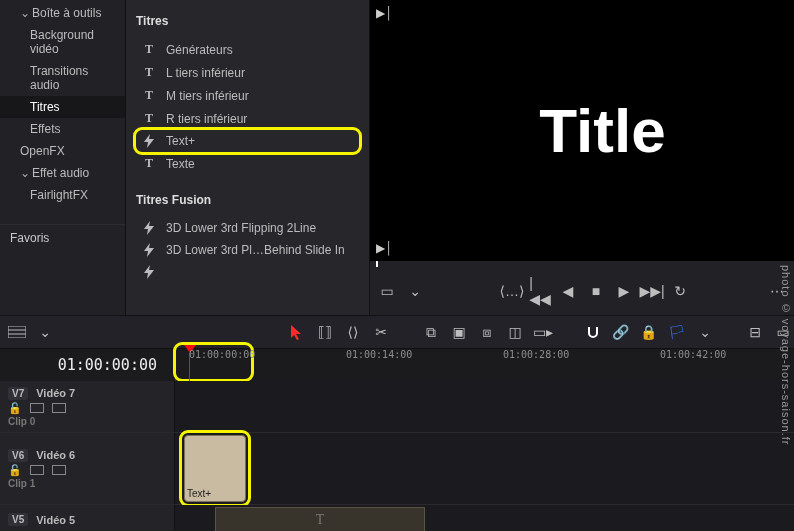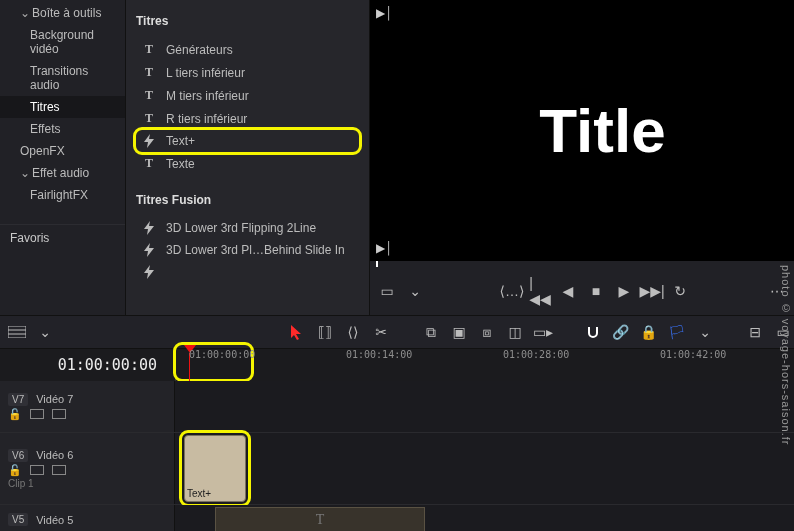--- a/index.html
+++ b/index.html
@@ -32,21 +32,21 @@
   .tc-row{height:32px;display:flex;align-items:center;}
   .tc-left{width:175px;display:flex;justify-content:flex-end;padding-right:18px;}
   .tc{font-family:monospace;font-size:15px;color:#ededed;}
   .ruler{flex:1;position:relative;height:32px;border-left:1px solid #333;}
   .tick{position:absolute;top:0;font-size:10px;color:#8e8e8e;font-family:monospace;}
   .playhead-box{position:absolute;left:0;top:-4px;width:75px;height:34px;outline:3px solid #f5f500;border-radius:6px;}
   .playhead-mark{position:absolute;left:8px;top:0;width:0;height:0;border-left:6px solid transparent;border-right:6px solid transparent;border-top:8px solid #e11;}
   .playhead-line{position:absolute;left:13px;top:8px;width:1px;height:180px;background:#e11;}
   .tracks{position:relative;}
   .track{display:flex;align-items:stretch;min-height:30px;border-bottom:1px solid #2a2a2e;}
-  .track-head{width:175px;background:#232328;display:flex;flex-direction:column;justify-content:center;padding:2px 8px;font-size:11px;color:#bcbcbc;border-right:1px solid #111;}
+  .track-head{width:175px;background:#232328;display:flex;flex-direction:column;justify-content:center;padding:2px 8px;font-size:11px;color:#bcbcbc;border-right:1px solid #111;font-weight:bold;}
   .th-row1{display:flex;align-items:center;gap:8px;}
   .th-tag{background:#303036;padding:1px 4px;border-radius:2px;font-size:10px;}
   .th-row2{display:flex;align-items:center;gap:8px;margin-top:2px;}
   .mini-icn{width:14px;height:10px;border:1px solid #888;display:inline-block;}
   .clip-count{font-size:10px;color:#777;margin-top:1px;}
   .track-body{flex:1;position:relative;background:#1b1b1f;}
   .clip{position:absolute;top:2px;bottom:2px;background:#c8bba2;border:1px solid #7a725f;display:flex;flex-direction:column;justify-content:flex-end;font-size:10px;color:#222;padding:2px;}
   .clip-hl{outline:3px solid #f5f500;outline-offset:2px;border-radius:4px;}
   .watermark{position:absolute;right:2px;top:265px;font-size:11px;color:#999;writing-mode:vertical-rl;text-orientation:mixed;letter-spacing:1px;}
 </style>
@@ -232,20 +232,21 @@
       <div class="track-head">
         <div class="th-row1">
             <span class="th-tag">V7</span>
             <span>Vidéo 7</span>
           </div>
         <div class="th-row2">
             <span>🔓</span>
             <span class="mini-icn"></span>
             <span class="mini-icn"></span>
           </div>
+        <div class="clip-count">Clip 0</div>
       </div>
       <div class="track-body"></div>
     </div>
 
     <div class="track" style="height:72px">
       <div class="track-head">
         <div class="th-row1">
             <span class="th-tag">V6</span>
             <span>Vidéo 6</span>
           </div>

